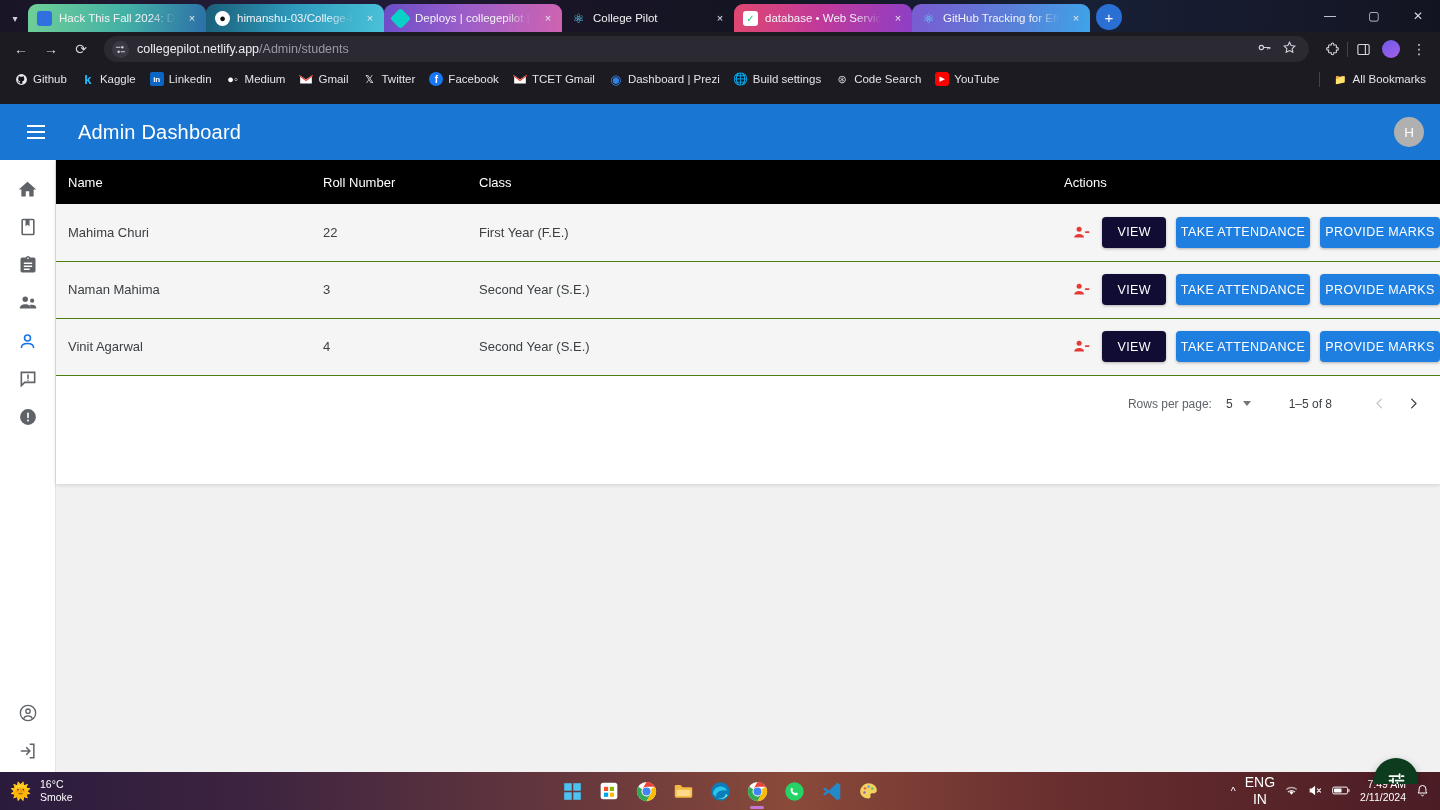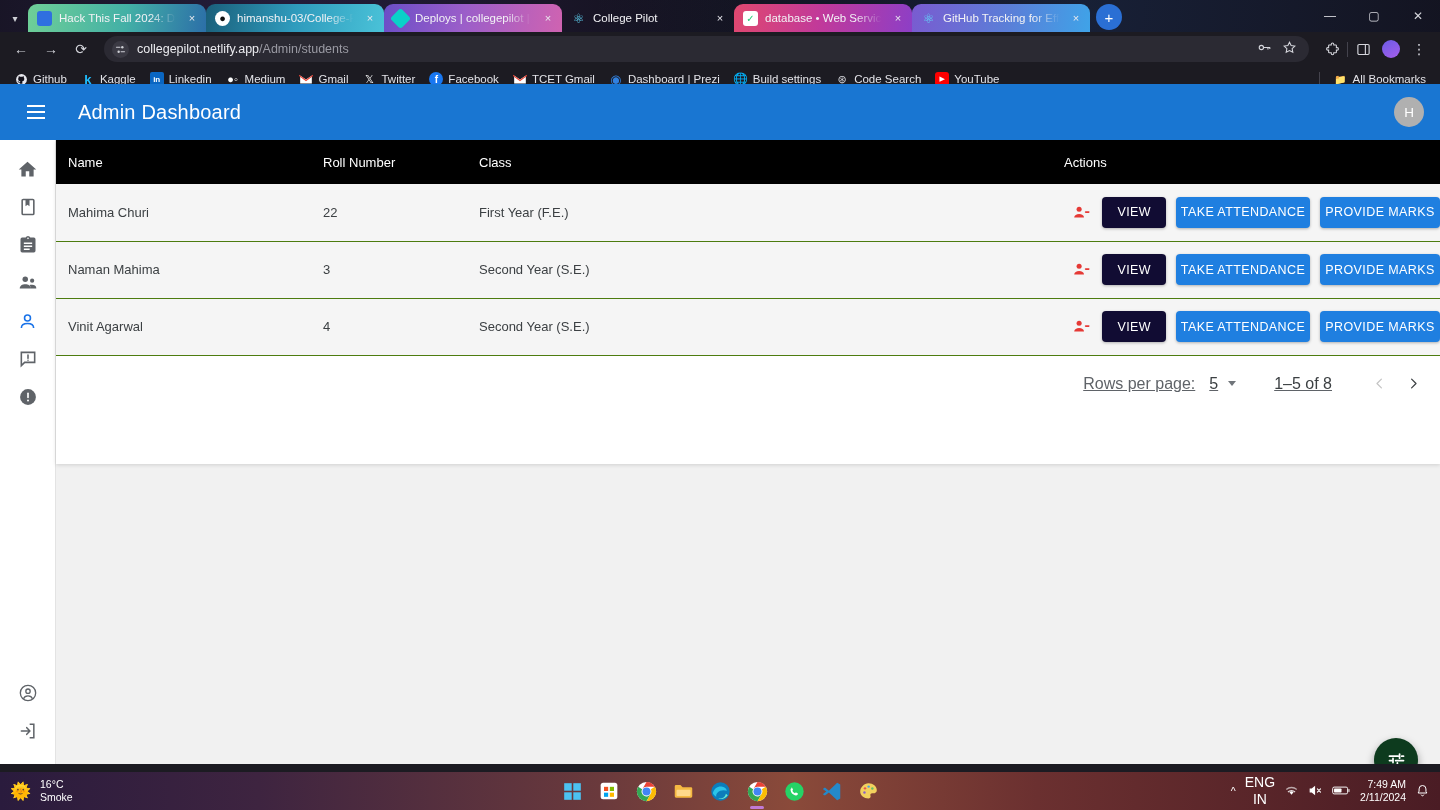--- a/index.html
+++ b/index.html
@@ -69,21 +69,21 @@
   .navbar-tail { display: flex; align-items: center; gap: 2px; }
   .avatar-sm { width: 18px; height: 18px; border-radius: 50%; background: linear-gradient(150deg,#6c5ce7,#a55eea); flex: none; }
 
   .bookmarks { height: 26px; background: #1c1b22; display: flex; align-items: center; padding: 0 8px; gap: 2px; font-size: 11.5px; color: #e3e3e8; }
   .bm { display: flex; align-items: center; gap: 5px; padding: 2px 6px; border-radius: 4px; white-space: nowrap; }
   .bm .bmi { width: 14px; height: 14px; display: flex; align-items: center; justify-content: center; flex: none; font-size: 10px; }
   .bm-tail { margin-left: auto; display: flex; align-items: center; gap: 8px; }
   .divider-v { width: 1px; height: 15px; background: #44434d; }
 
   
-  .viewport { position: absolute; top: 84px; left: 0; width: 1440px; height: 680px; background: #fff; overflow: hidden; }
+  .viewport { position: absolute; top: 104px; left: 0; width: 1440px; height: 680px; background: #fff; overflow: hidden; }
 
   .appbar {
     height: 56px; background: #1976d2; display: flex; align-items: center;
     padding: 0 16px; color: #fff; position: relative; z-index: 5;
   }
   .hamburger { width: 40px; height: 40px; display: flex; flex-direction: column; align-items: center; justify-content: center; gap: 4px; }
   .hamburger i { display: block; width: 18px; height: 2px; background: #fff; }
   .appbar-title { font-size: 20px; margin-left: 22px; letter-spacing: .2px; }
   .appbar-avatar {
     margin-left: auto; width: 30px; height: 30px; border-radius: 50%;
@@ -131,21 +131,21 @@
     display: flex; align-items: center; justify-content: center;
     box-shadow: 0 1px 3px rgba(0,0,0,.28); white-space: nowrap;
   }
   .btn-view { background: #110c33; min-width: 56px; }
   .btn-blue { background: #1f7fe0; }
   .btn-attendance { width: 134px; }
   .btn-marks { width: 120px; }
 
   .paginator {
     background: #fff; height: 56px; display: flex; align-items: center; justify-content: flex-end;
-    gap: 0; padding-right: 10px; font-size: 16px; color: #5f6368; text-decoration: underline;
+    gap: 0; padding-right: 10px; font-size: 12px; color: #5f6368;
   }
   .pg-label { margin-right: 14px; }
   .pg-select { display: flex; align-items: center; gap: 10px; margin-right: 38px; color: #3c4043; }
   .caret { border-left: 4px solid transparent; border-right: 4px solid transparent; border-top: 5px solid #70757a; }
   .pg-range { margin-right: 30px; color: #3c4043; }
   .pg-arrow { width: 34px; height: 34px; display: flex; align-items: center; justify-content: center; }
   .pg-arrow.disabled { color: #c4c4c4; }
   .pg-arrow.enabled { color: #3c4043; }
 
   .card-tail { height: 52px; background: #fff; }

